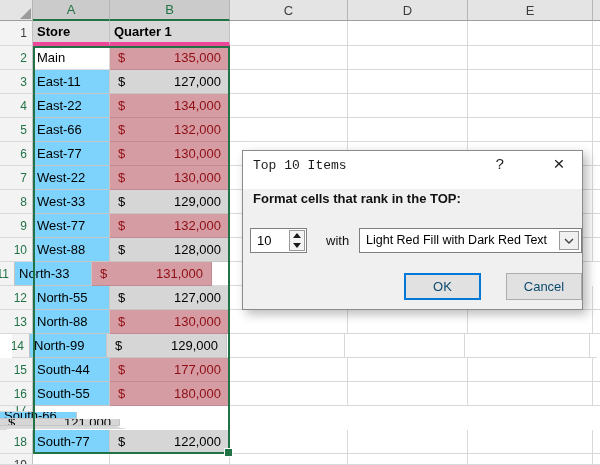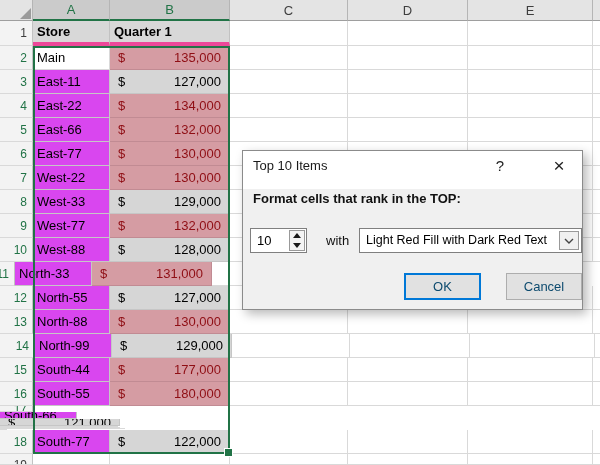--- a/index.html
+++ b/index.html
@@ -21,35 +21,35 @@
   .corner{background:#E4E4E4;border-right:1px solid #B5B5B5;border-bottom:1px solid #9E9E9E;position:relative;}
   .corner .tri{position:absolute;right:1px;bottom:1px;width:0;height:0;
      border-left:11px solid transparent;border-bottom:11px solid #9B9B9B;}
   
   .rowhead{justify-content:flex-end;padding-right:5px;background:#F3F3F3;color:#3E3E3E;
      font-size:12px;border-right:1px solid #C2C2C2;border-bottom:1px solid #D9D9D9;}
   .rowhead.sel{color:#217346;}
   
   .txt{padding-left:4px;font-size:13px;color:#000;}
   .hdrcell{background:#D8D8D8;font-weight:bold;border-right:1px solid #C2C2C2;border-bottom:4px solid #ec4899;}
-  .selcell{background:#d946ef;border-right:1px solid #C6C6C6;border-bottom:1px solid #C6C6C6;}
+  .selcell{background:#7dd3fc;border-right:1px solid #C6C6C6;border-bottom:1px solid #C6C6C6;}
   .activecell{background:#FFFFFF;}
   .money{justify-content:space-between;padding:0 8px;font-size:13px;color:#000;}
   .money.top10{background:#D59CA3;color:#8F0E14;border-right:1px solid #C18B93;border-bottom:1px solid #C18B93;}
   .money.plain{background:#D6D6D6;border-right:1px solid #C6C6C6;border-bottom:1px solid #C6C6C6;}
   
   .sel-border{position:absolute;left:33px;top:46px;width:197px;height:408px;
      border:2px solid #217346;box-sizing:border-box;pointer-events:none;z-index:5;}
   .fill-handle{position:absolute;right:-5px;bottom:-5px;width:7px;height:7px;
      background:#217346;border:1px solid #fff;pointer-events:auto;}
   
   .dialog{position:absolute;left:242px;top:150px;width:341px;height:160px;
      background:#F0F0F0;border:1px solid #8B8B8B;box-sizing:border-box;z-index:10;
      box-shadow:4px 4px 10px rgba(0,0,0,0.28);font-size:13px;color:#1a1a1a;}
-  .titlebar{position:absolute;left:0;top:0;right:0;height:38px;background:#FFFFFF;}
+  .titlebar{position:absolute;left:0;top:0;right:0;height:38px;background:#FFFFFF;font-family:Liberation Mono, monospace;}
   .dlg-title{position:absolute;left:10px;top:0;line-height:30px;font-size:13px;color:#1a1a1a;}
   .dlg-help{position:absolute;left:243px;top:0;width:28px;text-align:center;line-height:30px;
      font-size:15px;color:#222;cursor:default;}
   .dlg-close{position:absolute;left:300px;top:0;width:32px;text-align:center;line-height:29px;
      font-size:19px;font-weight:300;color:#222;cursor:default;}
   .dlg-label{position:absolute;left:10px;top:40px;font-weight:bold;font-size:13px;color:#111;}
   .spinner{position:absolute;left:7px;top:77px;width:57px;height:25px;background:#fff;
      border:1px solid #7F7F7F;box-sizing:border-box;}
   .spin-val{position:absolute;left:6px;top:0;line-height:23px;font-size:13px;color:#000;}
   .spin-btns{position:absolute;right:1px;top:1px;bottom:1px;width:16px;background:#F4F4F4;
@@ -236,21 +236,21 @@
         <div class="c money top10" style="width: 120px;">
           <span>$</span>
           <span>130,000</span>
         </div>
         <div class="c " style="width: 118px;"></div>
         <div class="c " style="width: 120px;"></div>
         <div class="c " style="width: 125px;"></div>
         <div class="c nosep" style="width: 7px;"></div>
       </div>
       <div class="row" style="top: 334px; height: 24px;">
-        <div class="c rowhead sel" style="width: 35px;">14</div>
+        <div class="c rowhead sel" style="width: 18px; margin-left: 12px;">14</div>
         <div class="c txt selcell" style="width: 77px;">North-99</div>
         <div class="c money plain" style="width: 120px;">
           <span>$</span>
           <span>129,000</span>
         </div>
         <div class="c " style="width: 118px;"></div>
         <div class="c " style="width: 120px;"></div>
         <div class="c " style="width: 125px;"></div>
         <div class="c nosep" style="width: 7px;"></div>
       </div>

